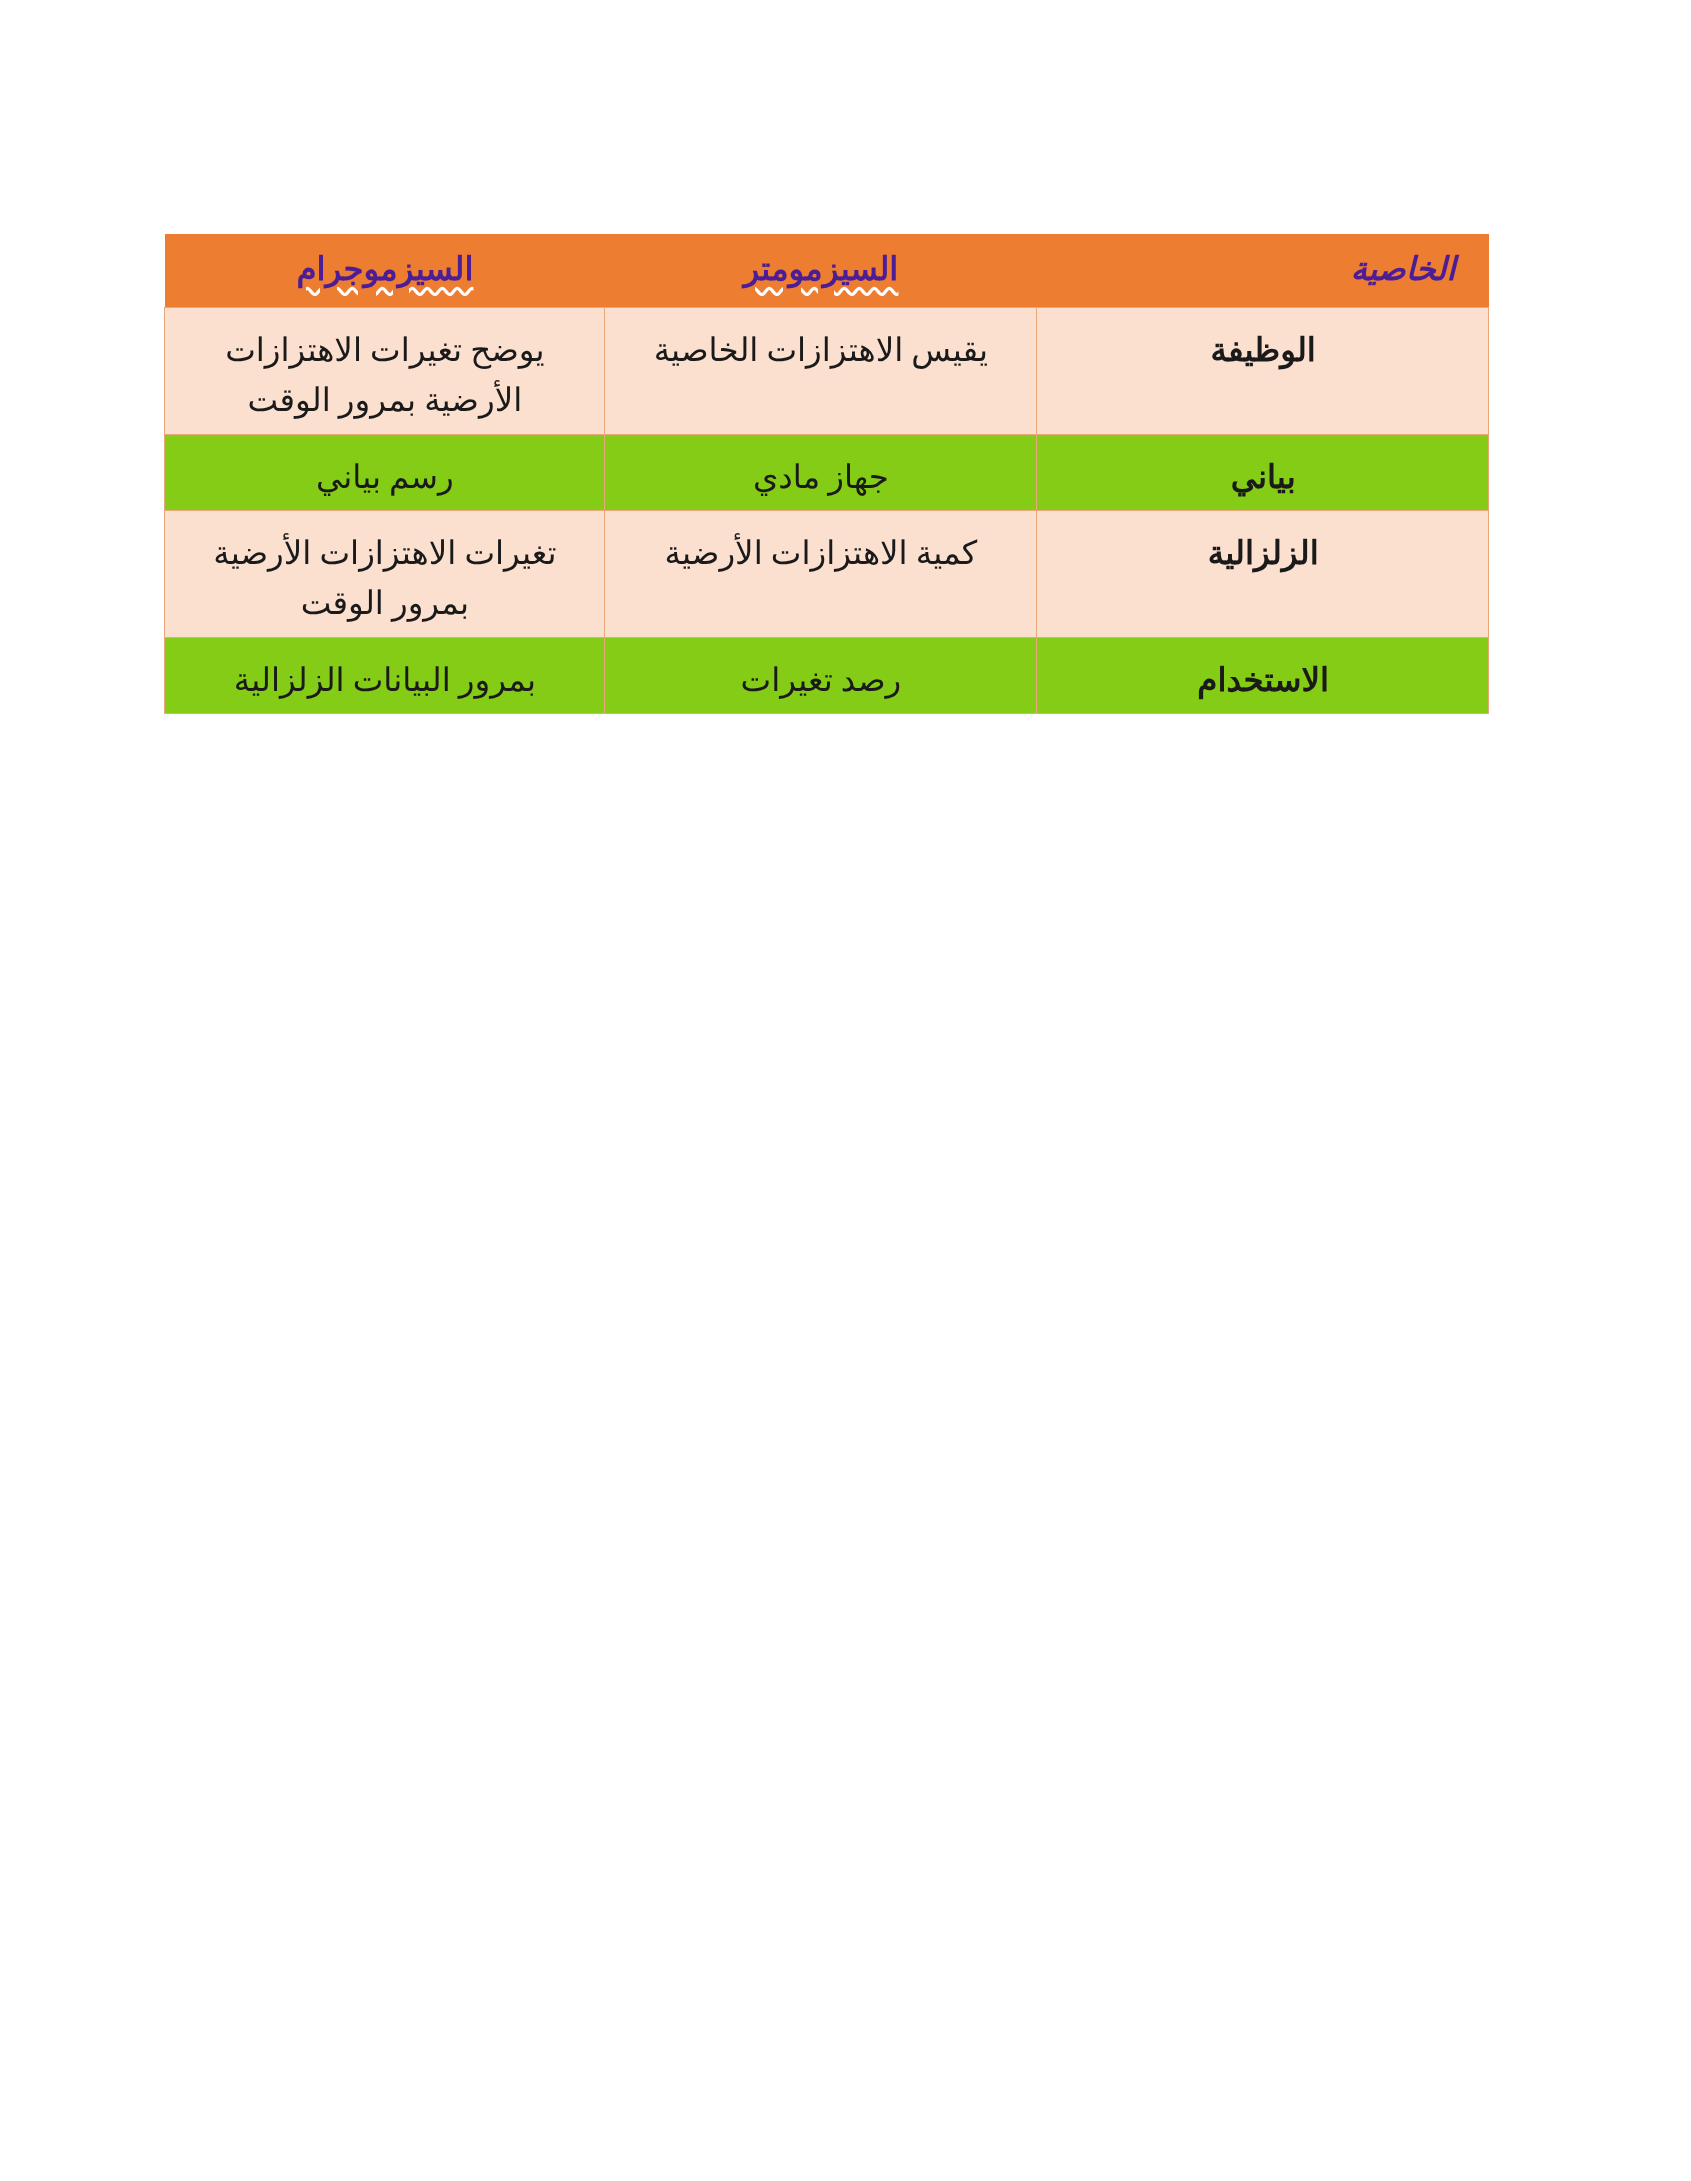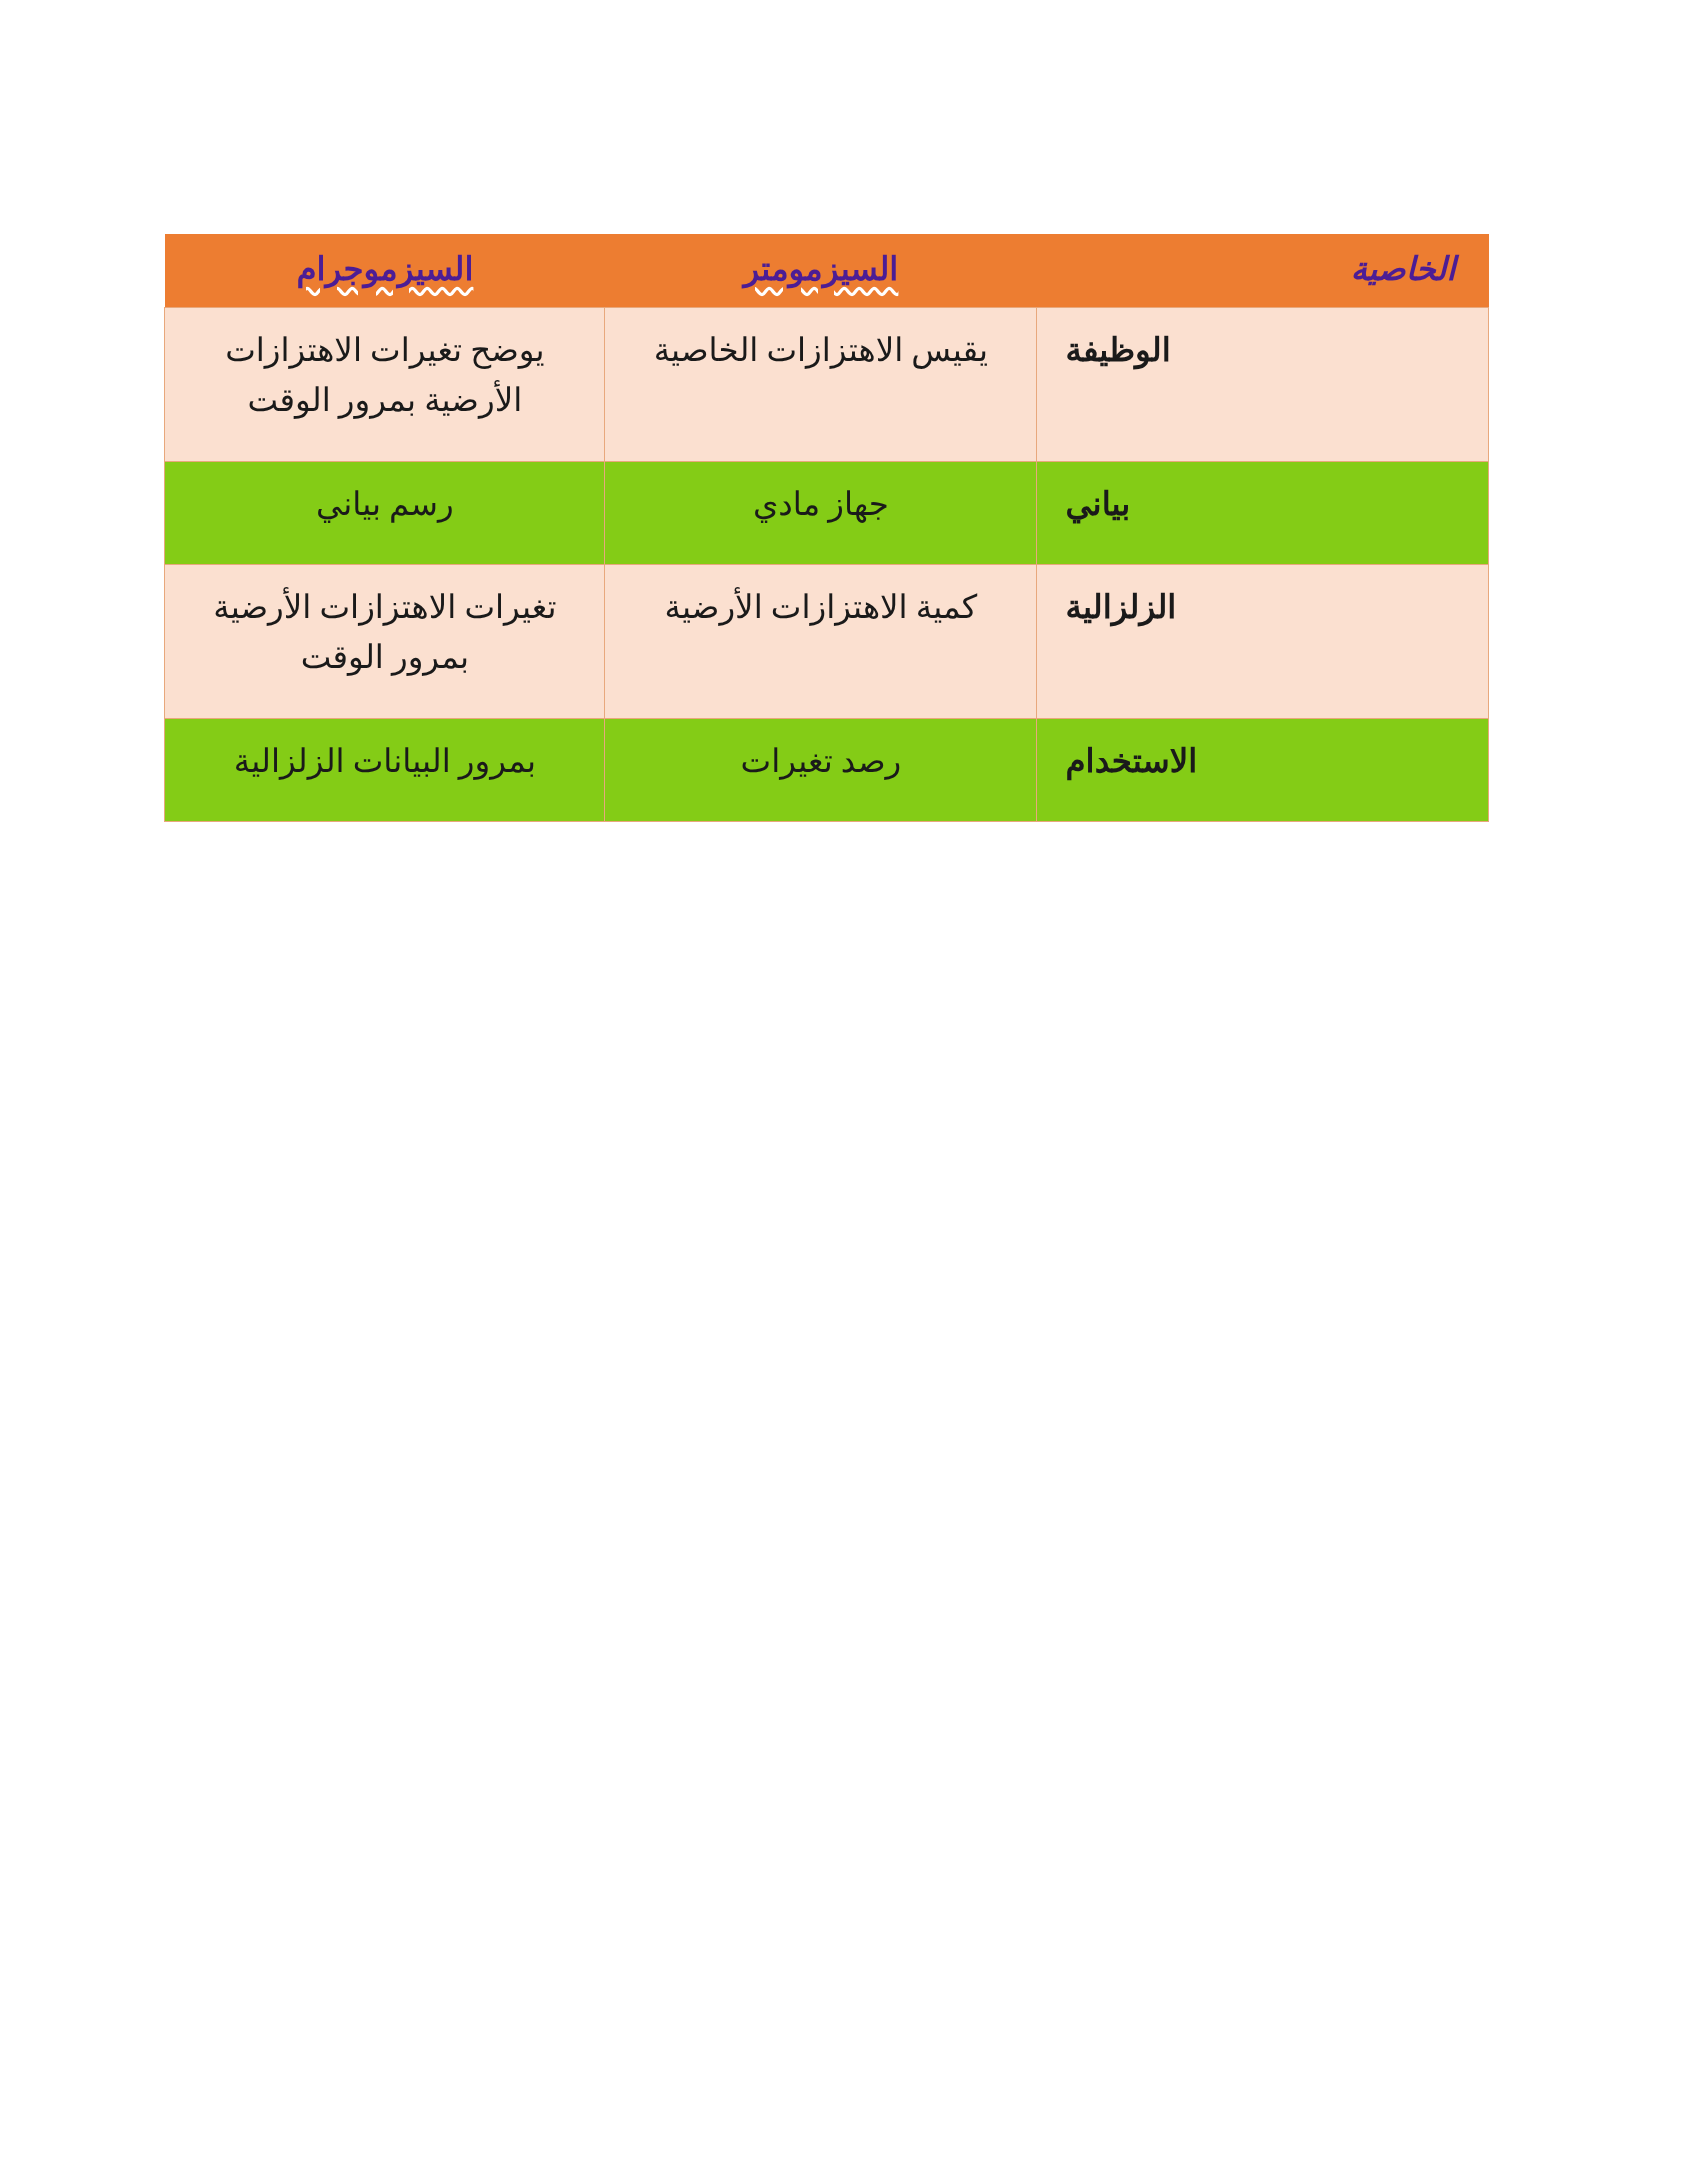--- a/index.html
+++ b/index.html
@@ -48,28 +48,28 @@
     border: none;
     vertical-align: middle;
     line-height: 1.25;
   }
   thead th.head-prop { text-align: right; padding-right: 33px; font-style: italic; }
   thead th.head-gap { padding: 0; }
 
   tbody td {
     font-size: 32.5px;
     line-height: 1.55;
-    padding: 17px 21px 35px 21px;
+    padding: 17px 21px 8px 21px;
     border: 1px solid #E8A87C;
     vertical-align: top;
     text-align: center;
   }
   tbody td.prop {
     font-weight: bold;
-    text-align: left;
+    text-align: center;
     padding-right: 27px;
     border-left: none;
   }
   tbody td.gapcell {
     border-right: none;
     border-left: 1px solid #E8A87C;
     padding: 0;
   }
   tr.shaded td { background: #FBE0D0; }
   tr.plain td  { background: #84cc16; }

